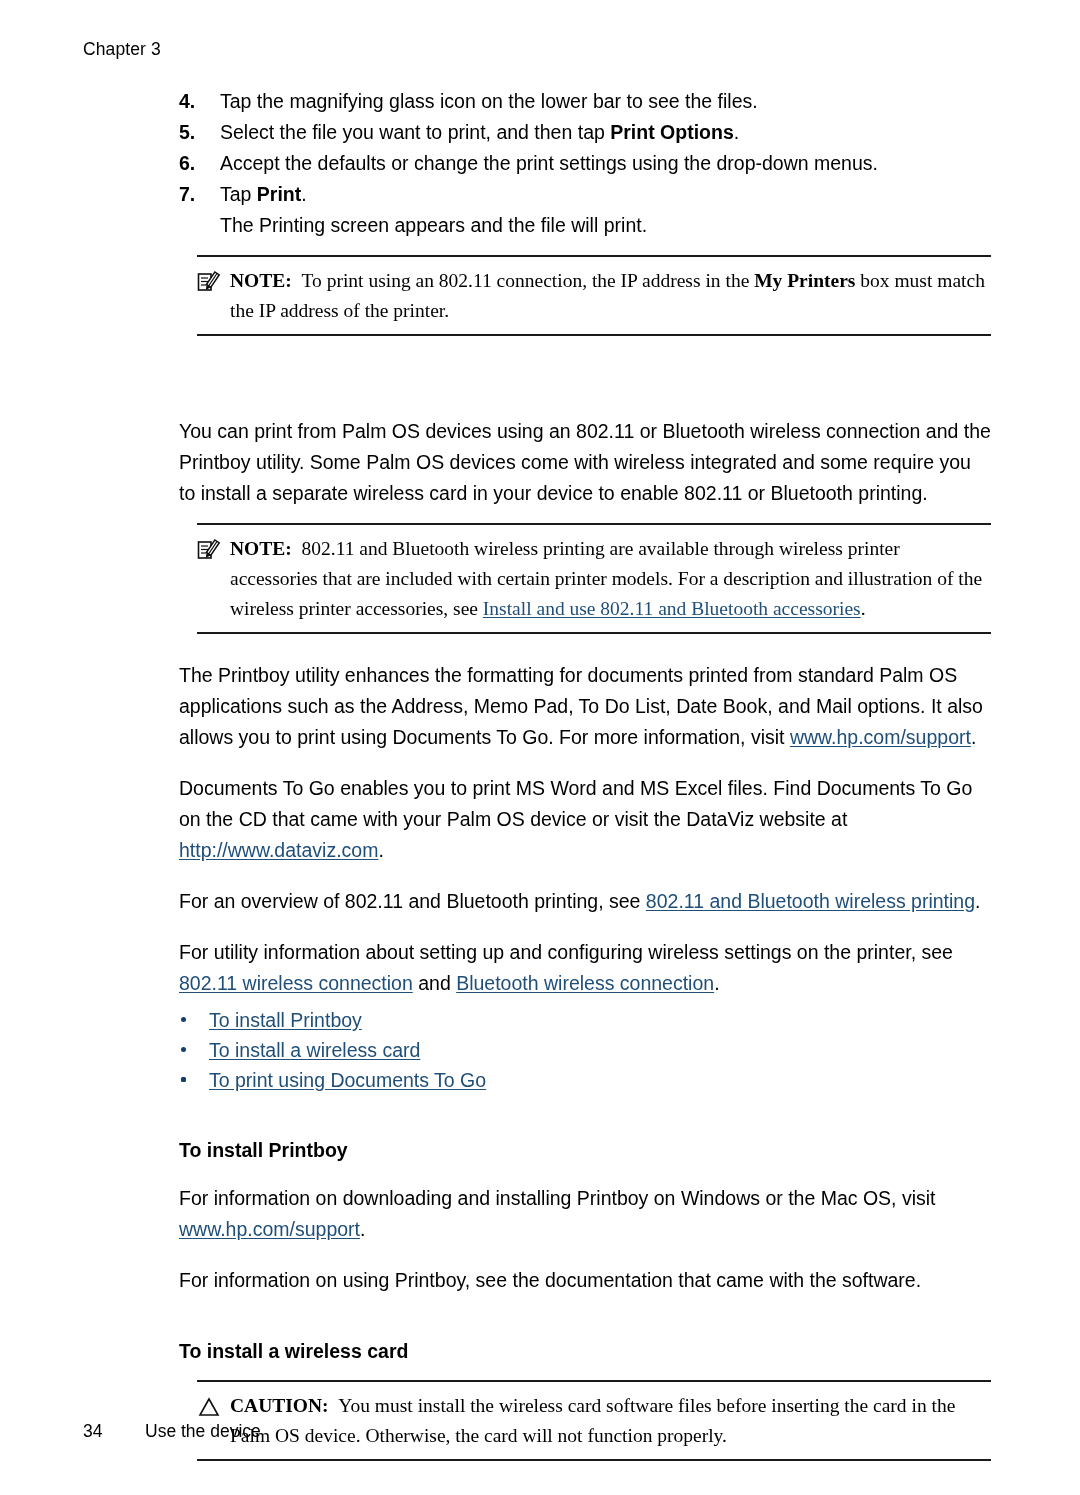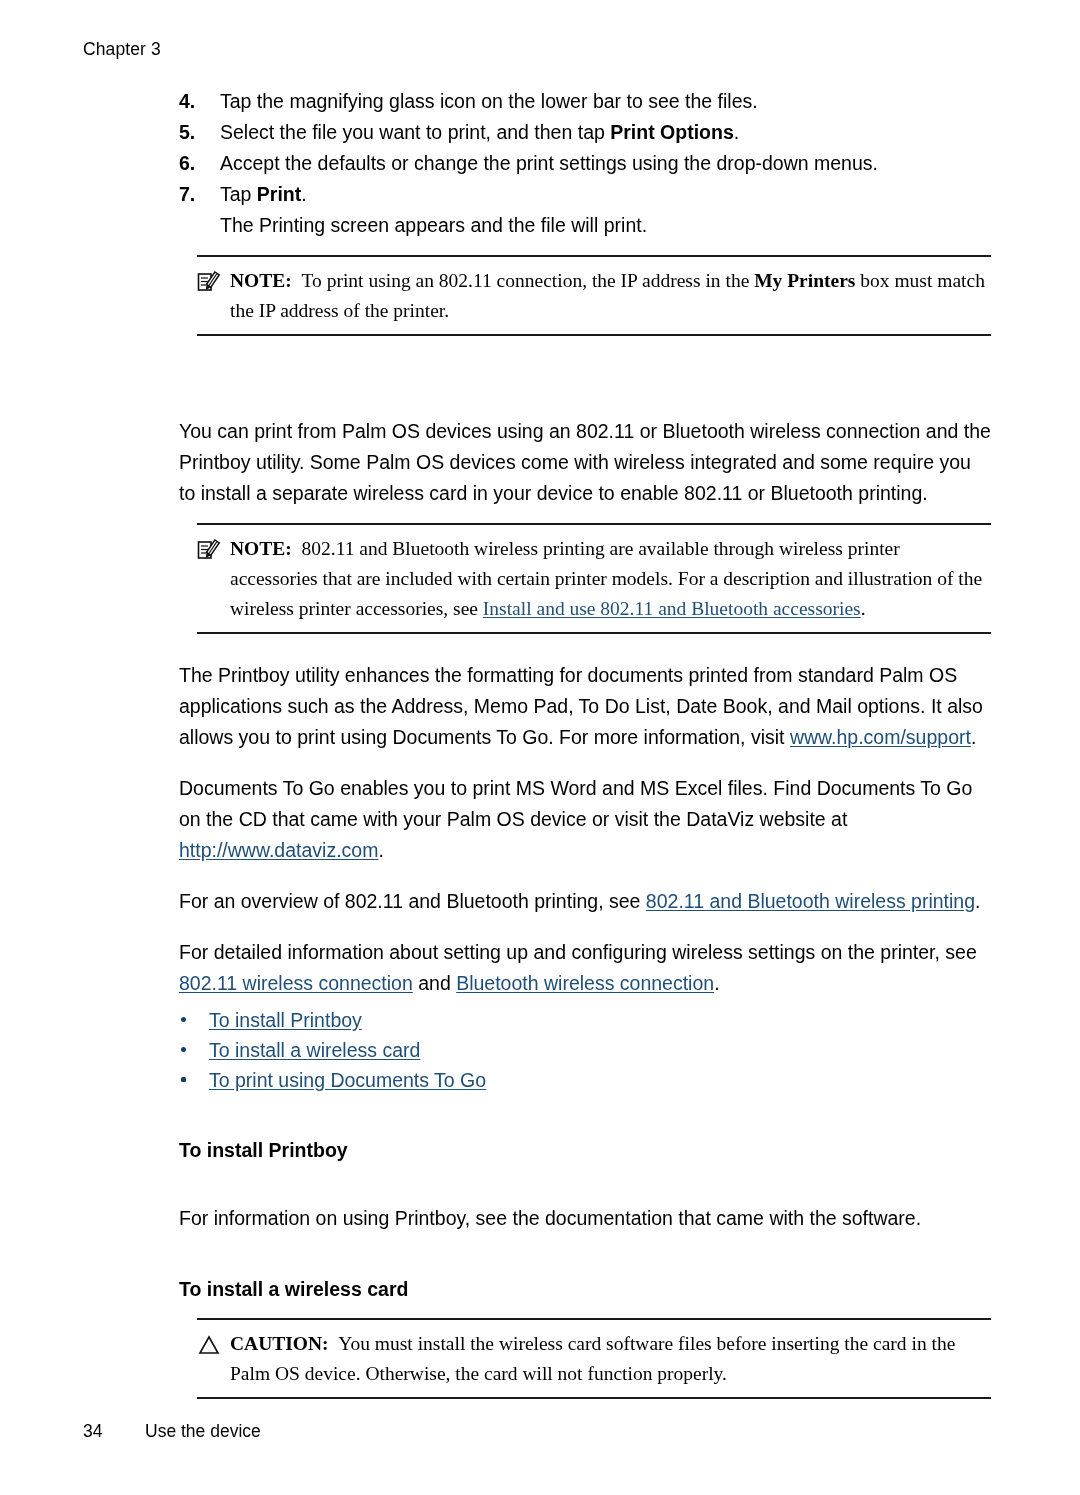--- a/index.html
+++ b/index.html
@@ -255,21 +255,21 @@
     <div class="sp20"></div>
 
     <p class="para"><span>Documents To Go enables you to print MS Word and MS Excel files. Find Documents To Go on the CD that came with your Palm OS device or visit the DataViz website at </span><a class="doclink" href="#">http://www.dataviz.com</a><span>.</span></p>
 
     <div class="sp20"></div>
 
     <p class="para"><span>For an overview of 802.11 and Bluetooth printing, see </span><a class="doclink" href="#">802.11 and Bluetooth wireless printing</a><span>.</span></p>
 
     <div class="sp20"></div>
 
-    <p class="para"><span>For detailed information about setting up and configuring wireless settings on the printer, see </span><a class="doclink" href="#">802.11 wireless connection</a><span> and </span><a class="doclink" href="#">Bluetooth wireless connection</a><span>.</span></p>
+    <p class="para"><span>For utility information about setting up and configuring wireless settings on the printer, see </span><a class="doclink" href="#">802.11 wireless connection</a><span> and </span><a class="doclink" href="#">Bluetooth wireless connection</a><span>.</span></p>
 
     <div class="sp6"></div>
 
     <ul class="bullets">
       <li>
         <span class="dot"></span>
         <a class="doclink" href="#">To install Printboy</a>
       </li>
       <li>
         <span class="dot"></span>
@@ -286,20 +286,21 @@
         <a class="doclink" href="#">To print using Documents To Go</a>
       </li>
     </ul>
 
     <div class="sp40"></div>
 
     <h2 class="sub-head">To install Printboy</h2>
 
     <div class="sp18"></div>
 
+    <p class="para"><span>For information on downloading and installing Printboy on Windows or the Mac OS, visit </span><a class="doclink" href="#">www.hp.com/support</a><span>.</span></p>
 
     <div class="sp20"></div>
 
     <p class="para">For information on using Printboy, see the documentation that came with the software.</p>
 
     <div class="sp40"></div>
 
     <h2 class="sub-head">To install a wireless card</h2>
 
     <div class="admon">

